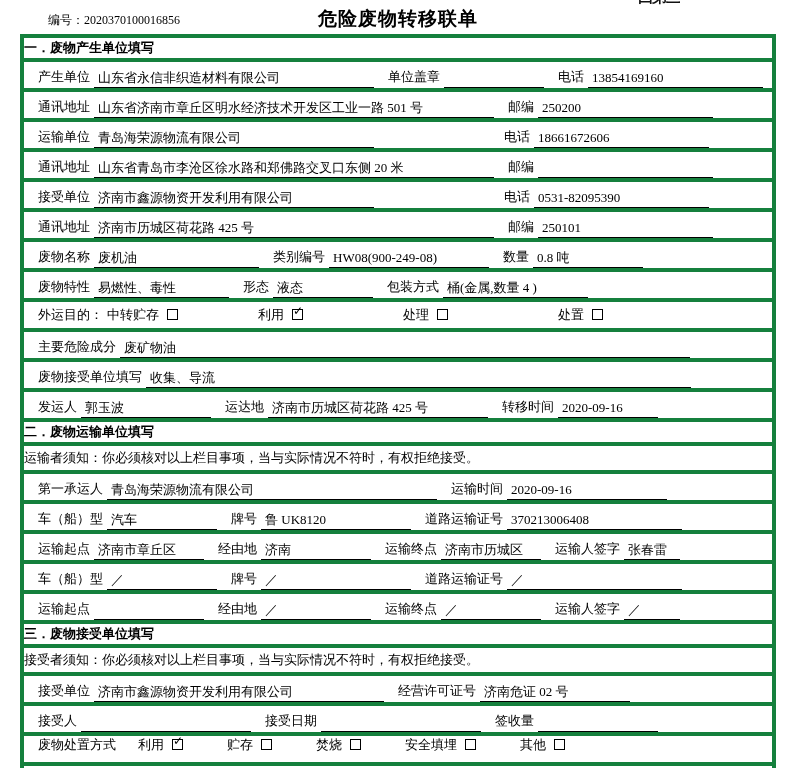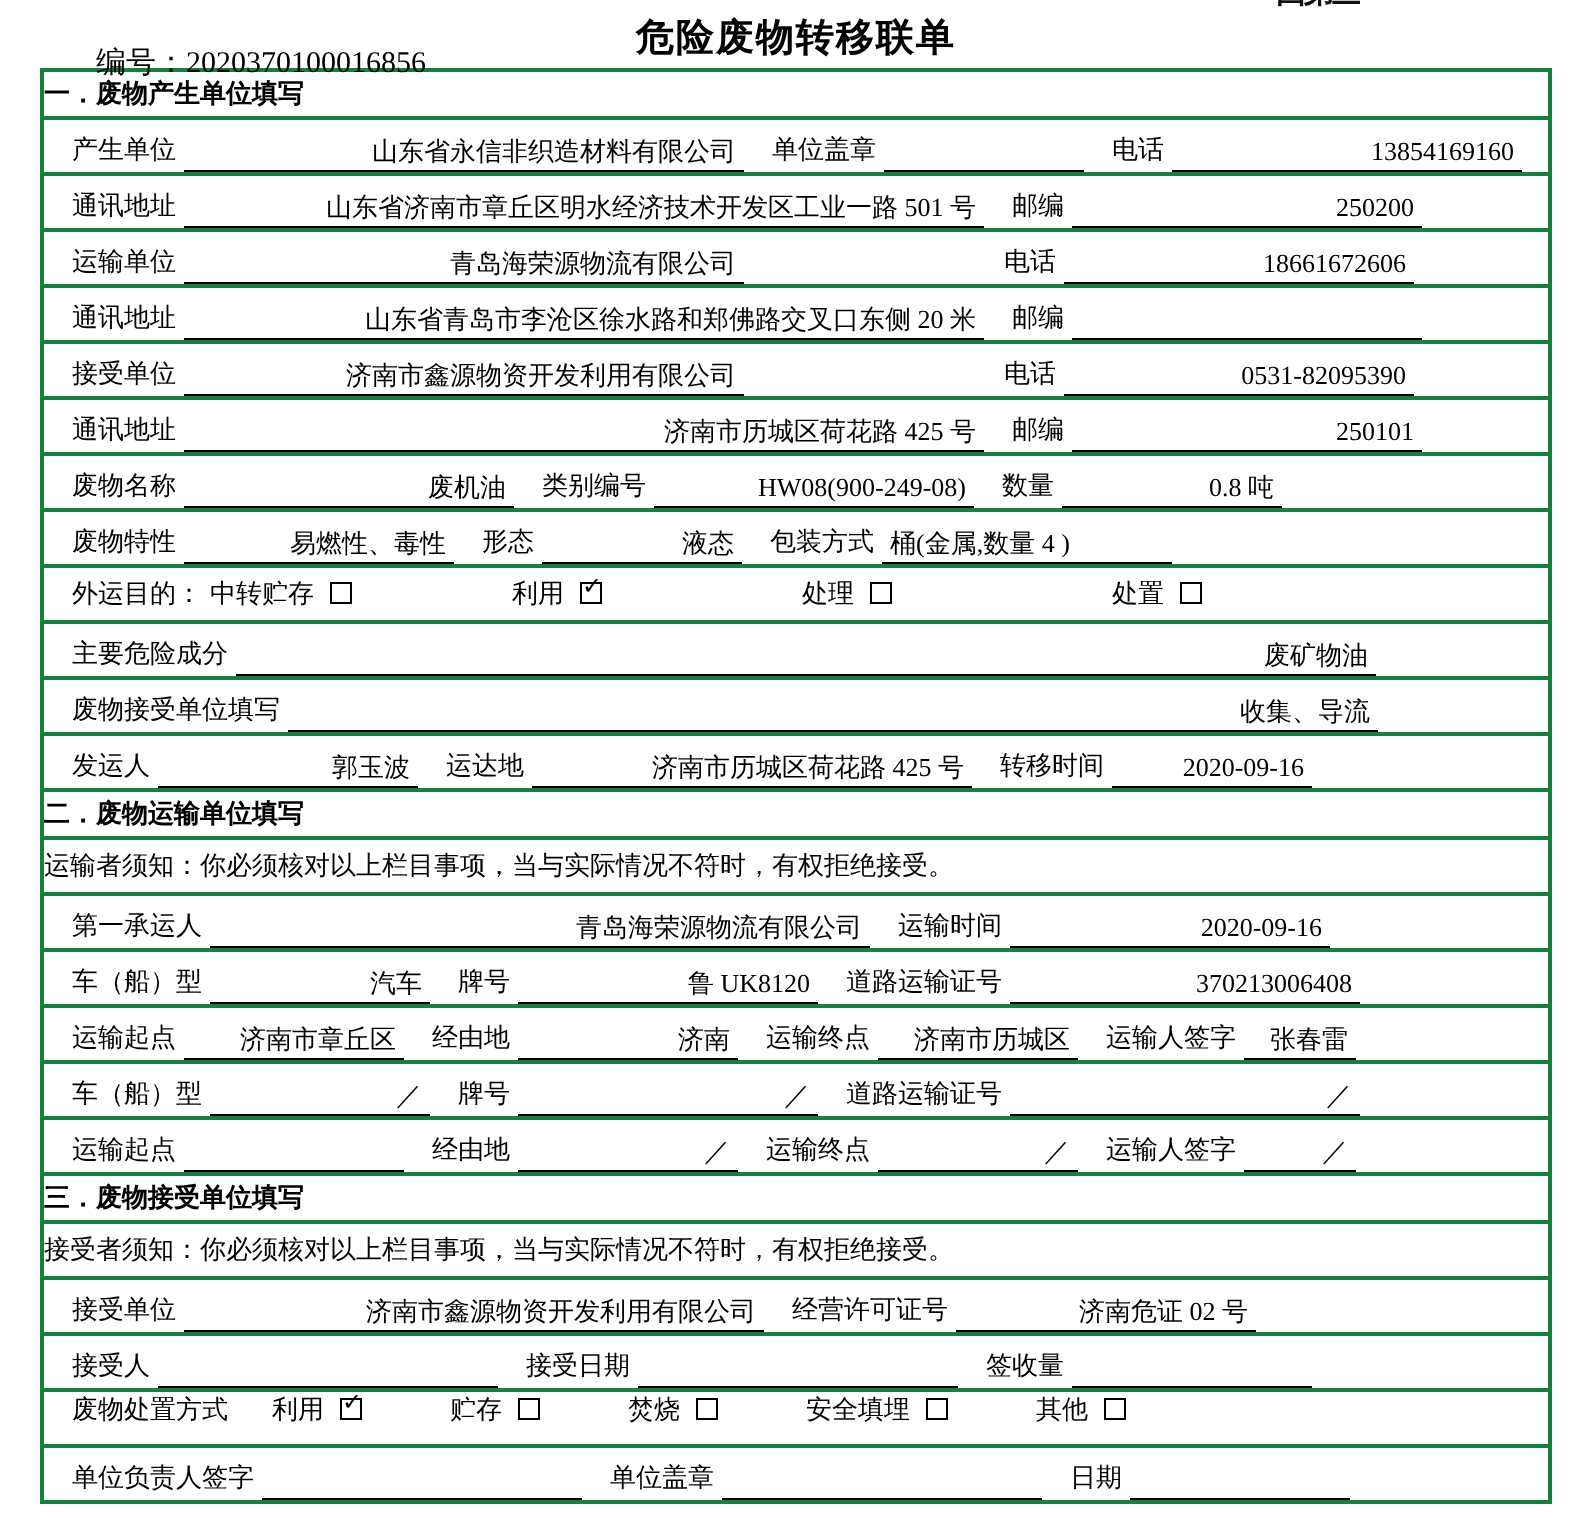--- a/index.html
+++ b/index.html
@@ -22,22 +22,22 @@
     padding: 0 20px;
   }
   
   .top {
     position: relative;
     height: 34px;
   }
   .doc-no {
     position: absolute;
     left: 28px;
-    top: 22px;
-    font-size: 15px;
+    top: 12px;
+    font-size: 12px;
     white-space: nowrap;
   }
   .title {
     position: absolute;
     left: 0; right: 0;
     top: 6px;
     text-align: center;
     font-size: 19px;
     font-weight: bold;
     letter-spacing: 1px;
@@ -55,21 +55,21 @@
     line-height: 10px;
   }
   
   table.form {
     width: 756px;
     border-collapse: collapse;
     table-layout: fixed;
     font-size: 13px;
   }
   table.form td {
-    border: 2px solid #15803d;
+    border: 4px solid #15803d;
     padding: 0;
     vertical-align: middle;
   }
   .section-head {
     font-weight: bold;
     padding: 5px 10px 5px 14px;
     height: 24px;
   }
   .row-inner {
     display: flex;
@@ -79,21 +79,21 @@
     white-space: nowrap;
   }
   .lbl {
     flex: none;
     padding-bottom: 2px;
   }
   .val {
     flex: none;
     border-bottom: 1px solid #000;
     padding: 0 4px 1px 4px;
-    text-align: right;
+    text-align: left;
     margin-left: 4px;
     min-height: 17px;
     line-height: 17px;
     overflow: hidden;
   }
   .val.left { text-align: left; }
   .gap { flex: 1 1 auto; }
   .spacer { width: 14px; flex: none; }
   .nowrap { white-space: nowrap; }
   .notice {

